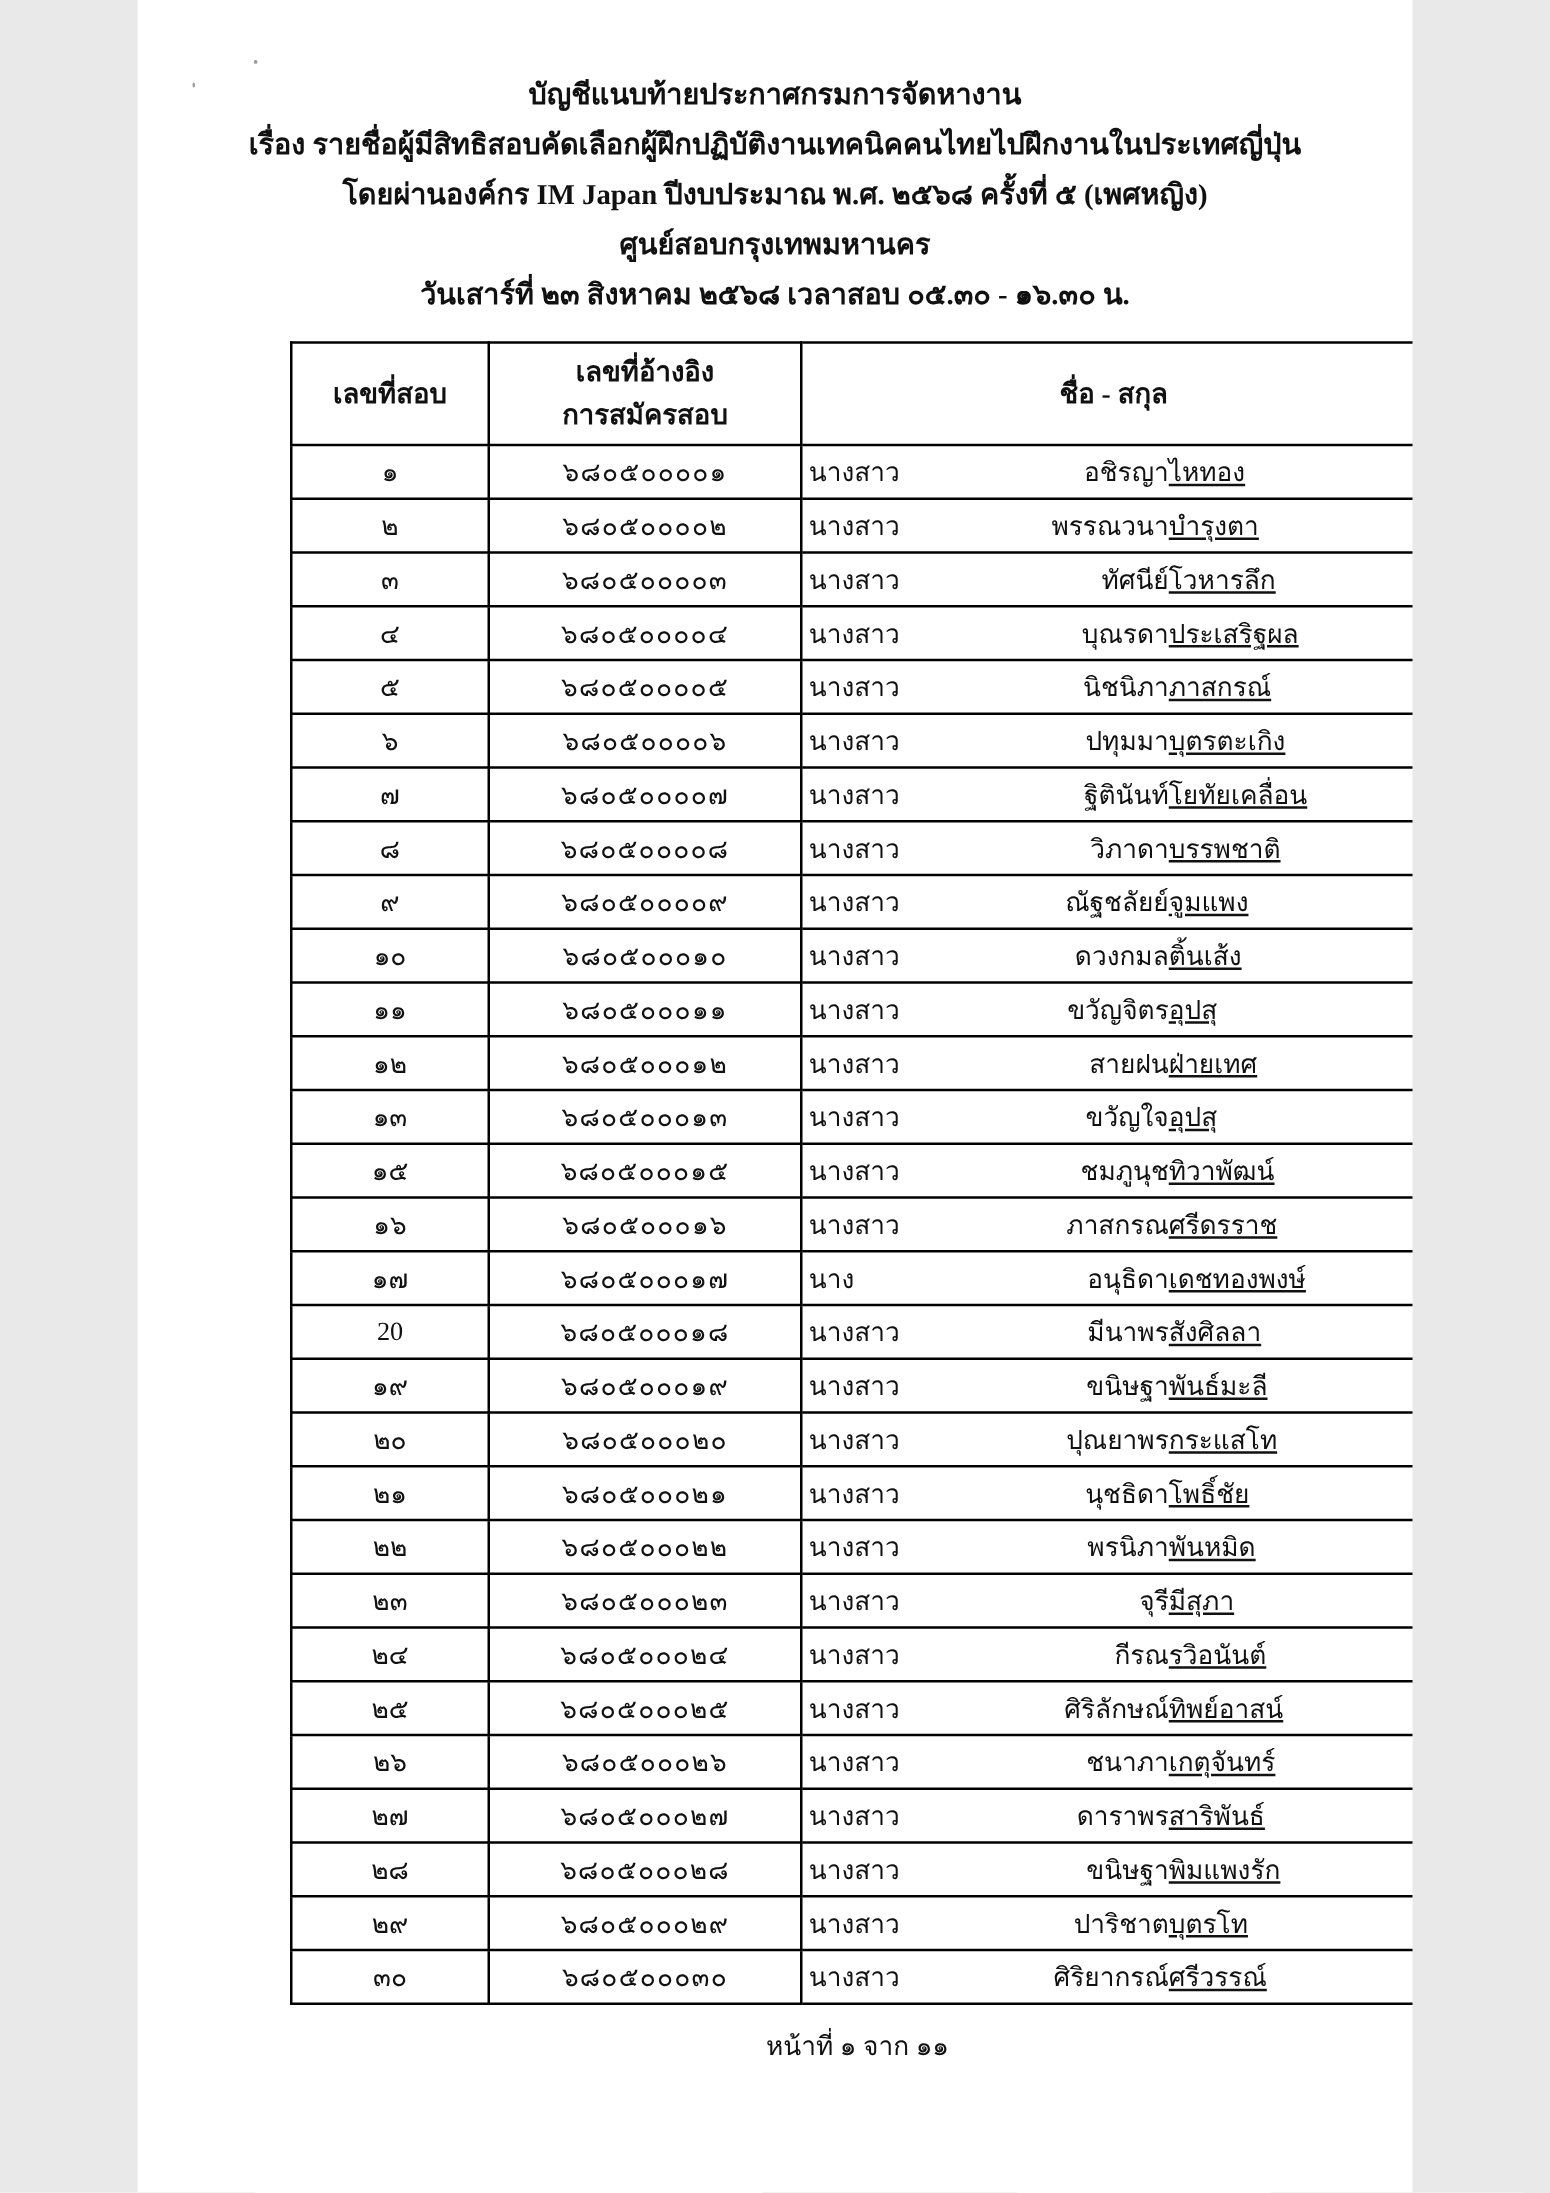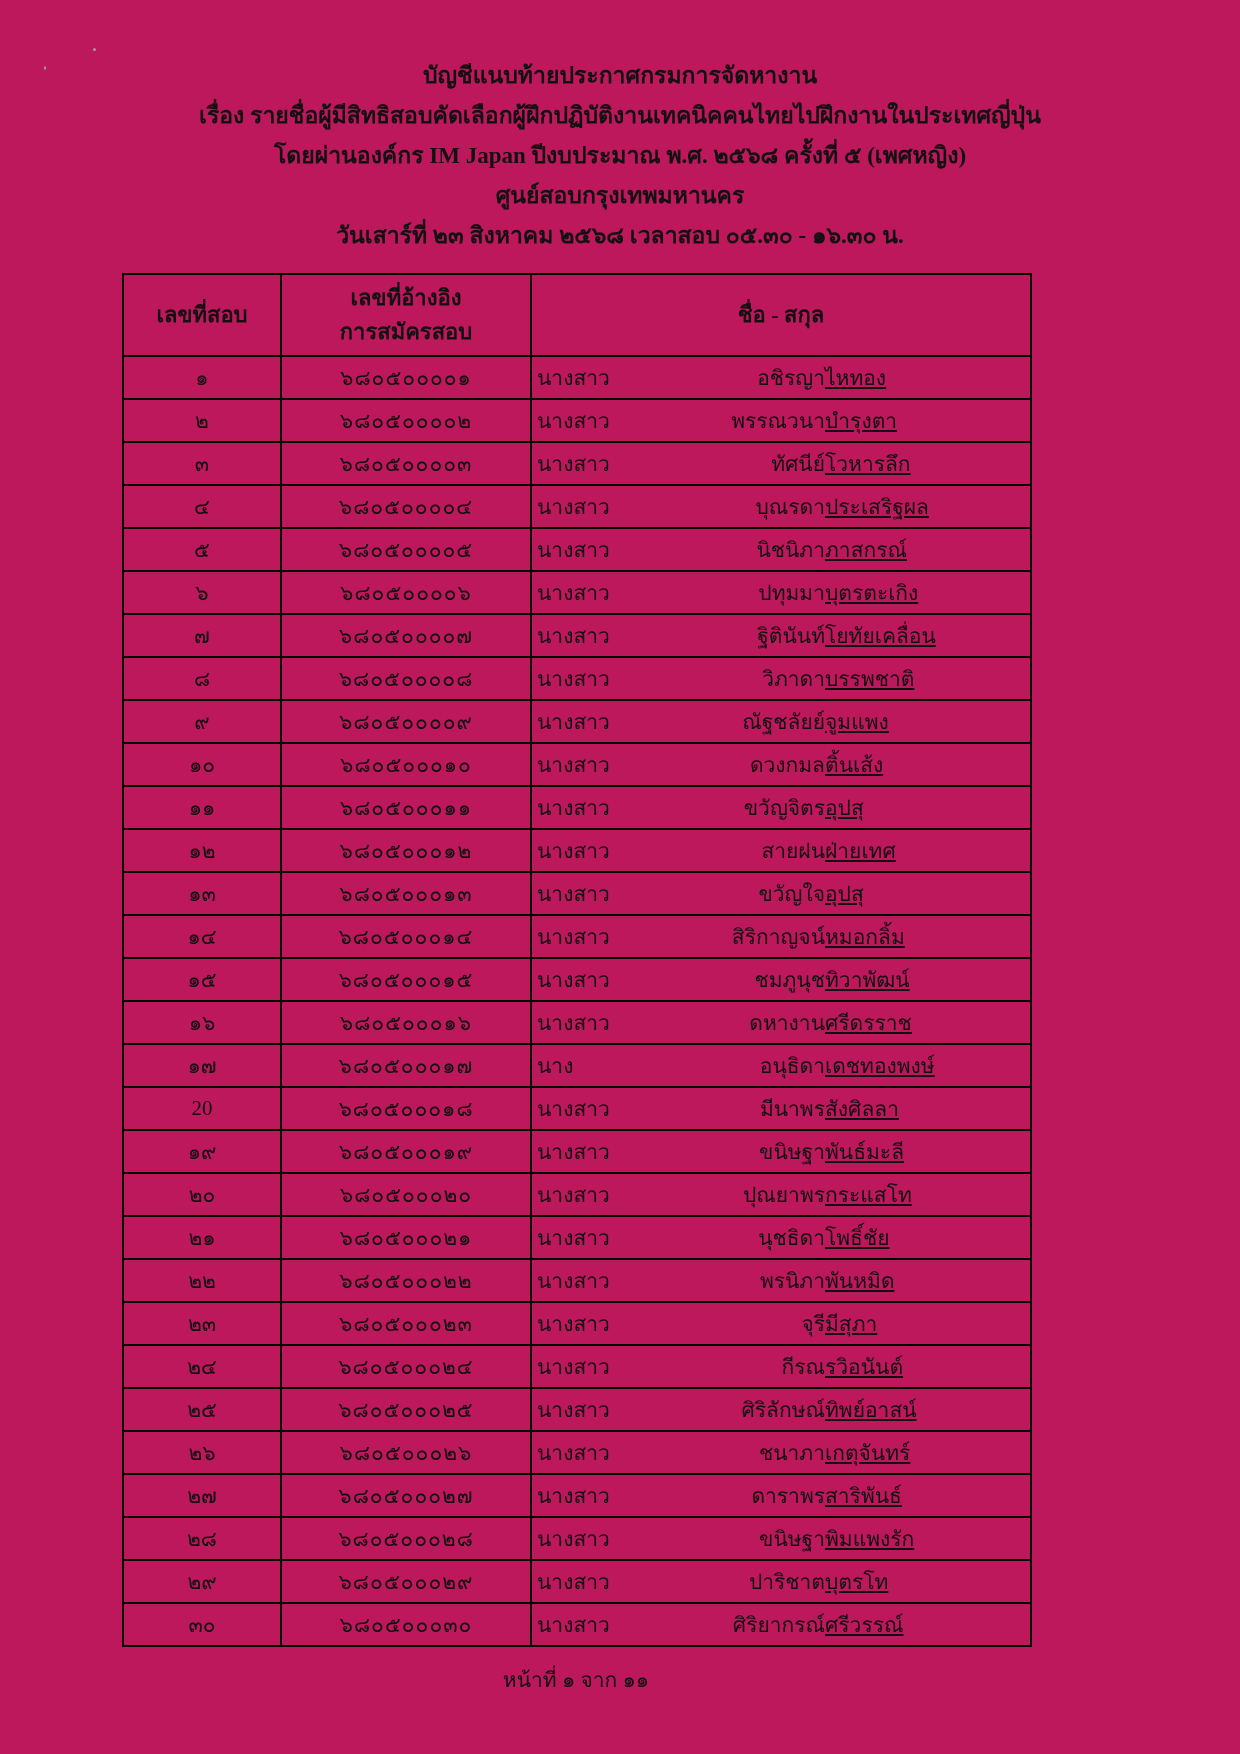--- a/index.html
+++ b/index.html
@@ -1,21 +1,21 @@
 <!DOCTYPE html>
 <html lang="th"><head>
 <meta charset="utf-8">
 <style>
   html,body{margin:0;padding:0;background:#e9e9e9;}
   .page{
     position:relative;
-    width:1240px;
+    width:1020px;
     height:1754px;
     margin:0 auto;
-    background:#be185d;
+    background:#ffffff;
     color:#111;
     font-family:"Liberation Serif", serif;
     overflow:hidden;
   }
   .doc-header{
     padding-top:56px;
     text-align:center;
     font-weight:bold;
     font-size:23px;
     line-height:40px;
@@ -228,48 +228,37 @@
           <td class="col-ref">๖๘๐๕๐๐๐๑๓</td>
           <td class="col-name">
             <div class="name-wrap">
               <span class="name-title">นางสาว</span>
               <span class="name-first">ขวัญใจ</span>
               <span class="name-last">อุปสุ</span>
             </div>
           </td>
         </tr>
         <tr>
-          <td class="col-no">๑๔</td>
-          <td class="col-ref">๖๘๐๕๐๐๐๑๔</td>
-          <td class="col-name">
-            <div class="name-wrap">
-              <span class="name-title">นางสาว</span>
-              <span class="name-first">สิริกาญจน์</span>
-              <span class="name-last">หมอกลิ้ม</span>
-            </div>
-          </td>
-        </tr>
-        <tr>
           <td class="col-no">๑๕</td>
           <td class="col-ref">๖๘๐๕๐๐๐๑๕</td>
           <td class="col-name">
             <div class="name-wrap">
               <span class="name-title">นางสาว</span>
               <span class="name-first">ชมภูนุช</span>
               <span class="name-last">ทิวาพัฒน์</span>
             </div>
           </td>
         </tr>
         <tr>
           <td class="col-no">๑๖</td>
           <td class="col-ref">๖๘๐๕๐๐๐๑๖</td>
           <td class="col-name">
             <div class="name-wrap">
               <span class="name-title">นางสาว</span>
-              <span class="name-first">ดหางาน</span>
+              <span class="name-first">ภาสกรณ</span>
               <span class="name-last">ศรีดรราช</span>
             </div>
           </td>
         </tr>
         <tr>
           <td class="col-no">๑๗</td>
           <td class="col-ref">๖๘๐๕๐๐๐๑๗</td>
           <td class="col-name">
             <div class="name-wrap">
               <span class="name-title">นาง</span>

